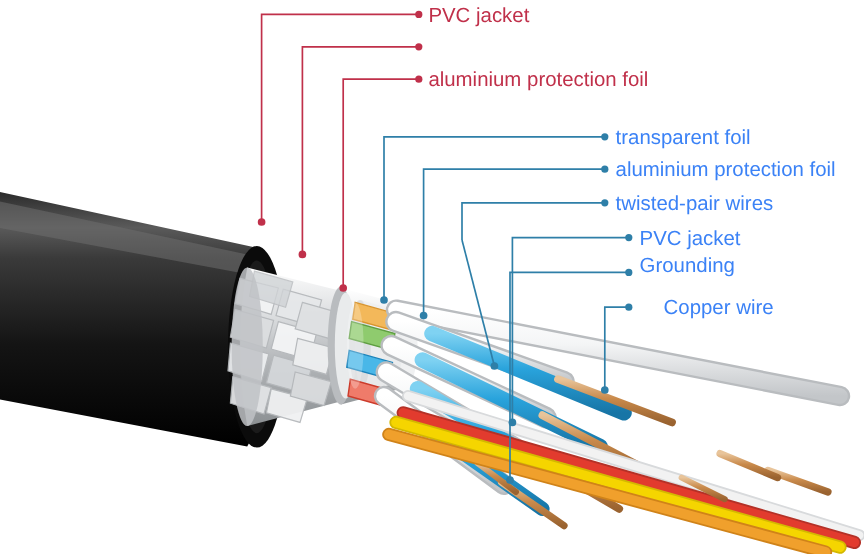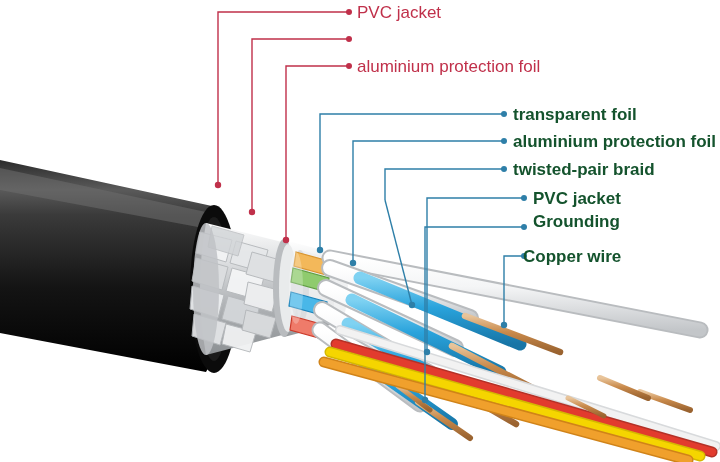--- a/index.html
+++ b/index.html
@@ -2,21 +2,21 @@
 <html><head>
 <meta charset="utf-8">
 <style>
   html,body{margin:0;padding:0;background:#fff;}
   body{width:720px;height:462px;overflow:hidden;
        font-family:"Liberation Sans",sans-serif;}
   #stage{position:relative;width:652px;height:462px;background:#ffffff;}
   svg.layer{position:absolute;left:0;top:0;width:720px;height:462px;}
   .lbl{position:absolute;white-space:nowrap;font-size:17px;line-height:1;}
   .lbl.red{color:#C0304A;}
-  .lbl.blue{color:#14532d;font-weight:bold;}
+  .lbl.blue{color:#3b82f6;}
 </style>
 </head>
 <body>
 
 <div id="stage">
 
   <svg class="layer" viewBox="0 0 720 462">
     <defs>
       <linearGradient id="gJacket" x1="0" y1="0" x2="0" y2="1">
         <stop offset="0" stop-color="#2b2b2b"></stop>
@@ -175,18 +175,18 @@
       <circle cx="524" cy="256" r="3"></circle>
         <circle cx="504" cy="325" r="3.2"></circle>
     </g>
   </svg>
 
   <div class="lbl red" style="left:357px;top:4px">PVC jacket</div>
   <div class="lbl red" style="left:357px;top:58px">aluminium protection foil</div>
 
   <div class="lbl blue" style="left:513px;top:106px">transparent foil</div>
   <div class="lbl blue" style="left:513px;top:133px">aluminium protection foil</div>
-  <div class="lbl blue" style="left:513px;top:161px">twisted-pair braid</div>
+  <div class="lbl blue" style="left:513px;top:161px">twisted-pair wires</div>
   <div class="lbl blue" style="left:533px;top:190px">PVC jacket</div>
   <div class="lbl blue" style="left:533px;top:213px">Grounding</div>
-  <div class="lbl blue" style="left:523px;top:248px">Copper wire</div>
+  <div class="lbl blue" style="left:553px;top:248px">Copper wire</div>
 
 </div>
 
 </body></html>

